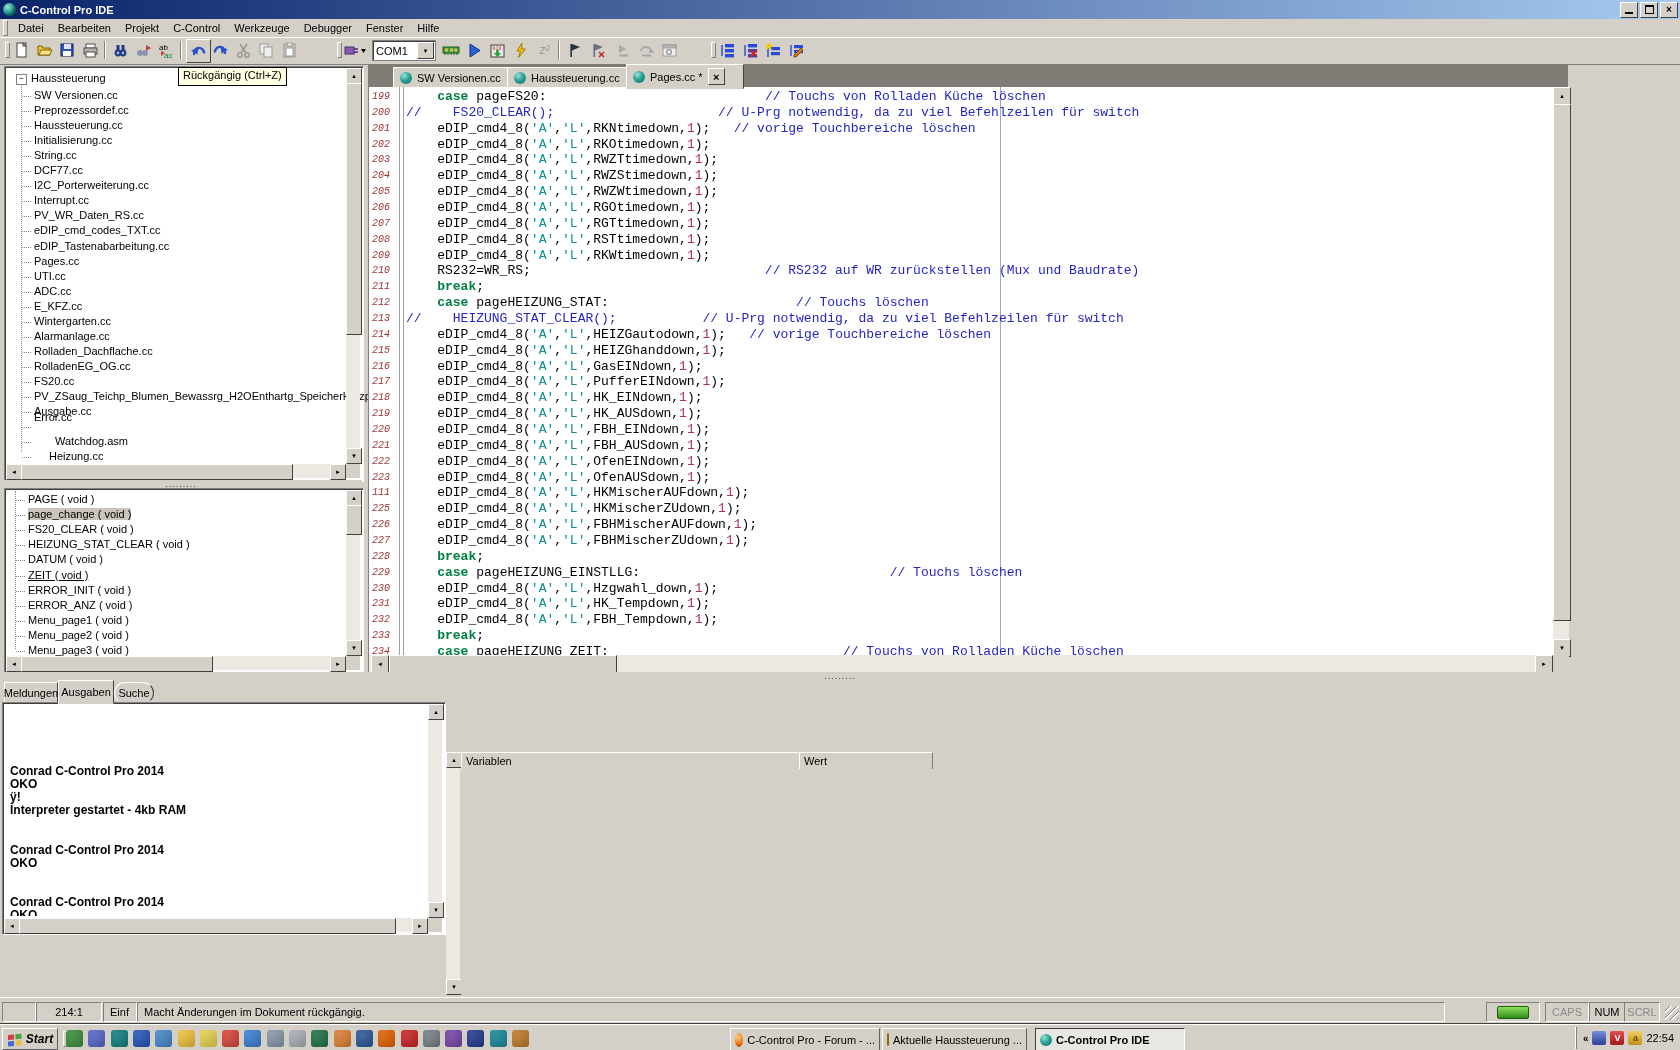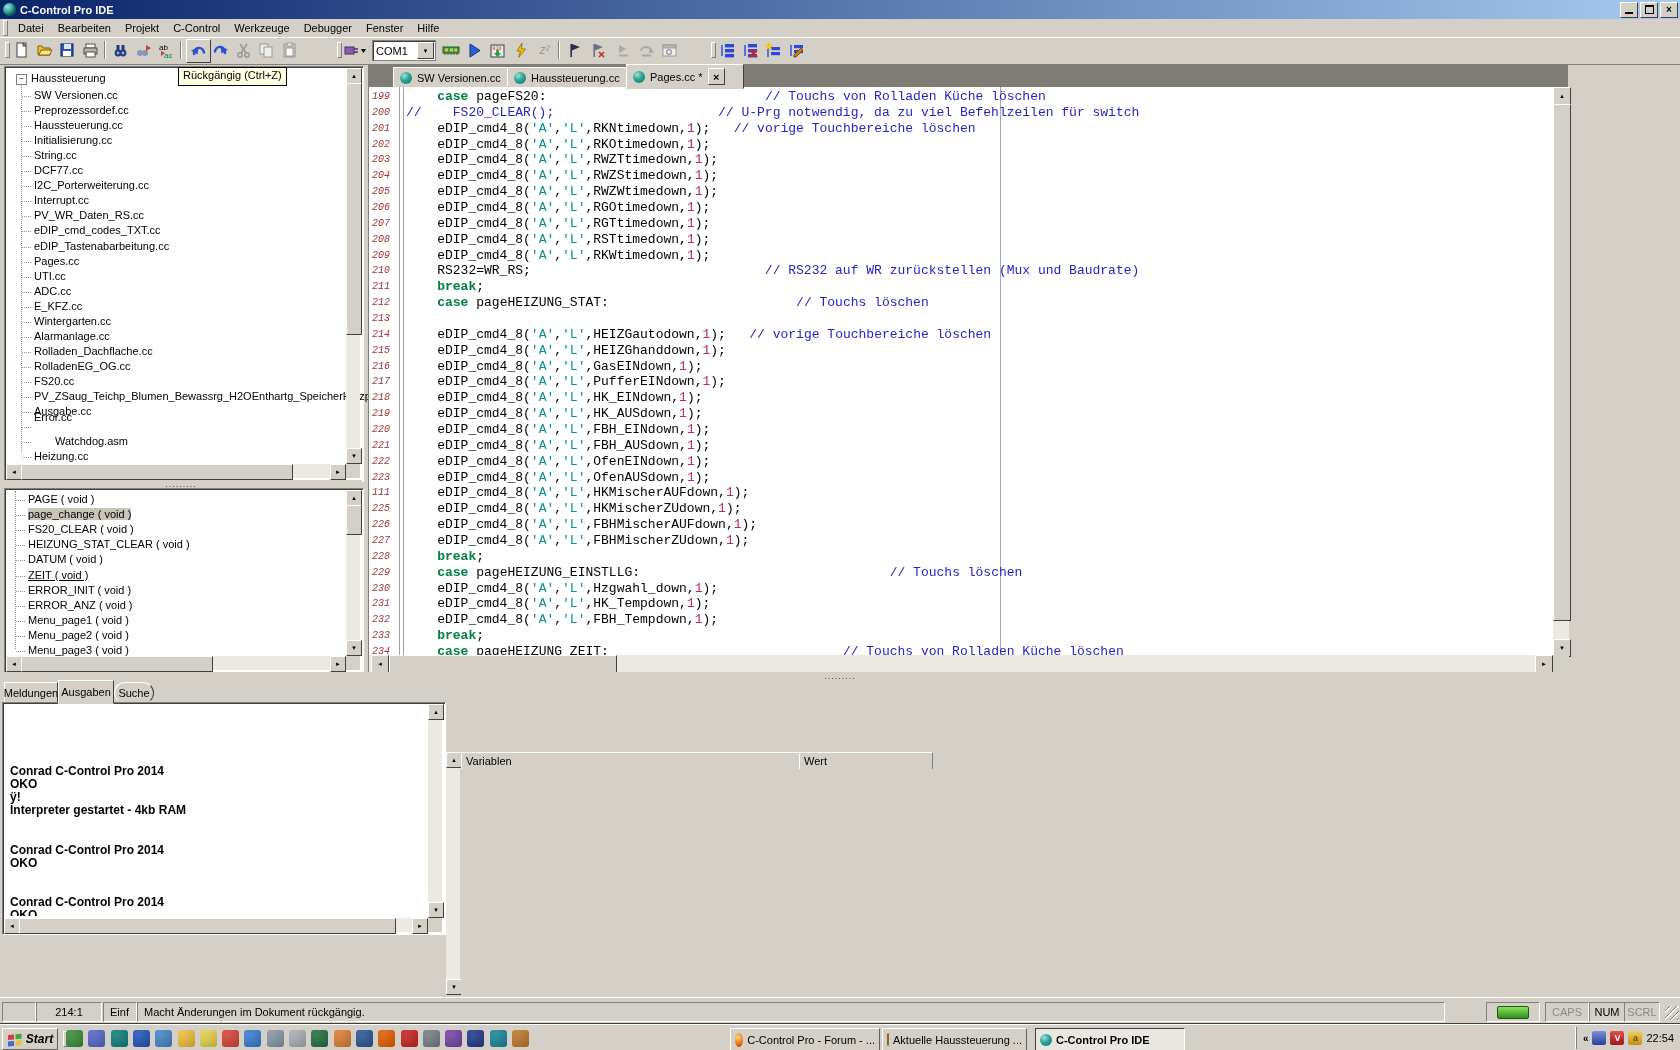--- a/index.html
+++ b/index.html
@@ -403,21 +403,21 @@
         <div class="treeitem" style="left: 29px; top: 307.95px;">FS20.cc</div>
         <div class="stub" style="left: 17px; top: 330px;"></div>
         <div class="treeitem" style="left: 29px; top: 323px;">PV_ZSaug_Teichp_Blumen_Bewassrg_H2OEnthartg_SpeicherHeizp.cc</div>
         <div class="stub" style="left: 17px; top: 345.05px;"></div>
         <div class="treeitem" style="left: 29px; top: 338.05px;">Ausgabe.cc</div>
         <div class="stub" style="left: 17px; top: 360.1px;"></div>
         <div class="treeitem" style="left: 29px; top: 344px; text-align: center;">Error.cc</div>
         <div class="stub" style="left: 17px; top: 375.15px;"></div>
         <div class="treeitem" style="left: 29px; top: 368.15px; margin-left: 21px;">Watchdog.asm</div>
         <div class="stub" style="left: 17px; top: 390.2px;"></div>
-        <div class="treeitem" style="left: 29px; top: 383.2px;">Heizung.cc</div>
+        <div class="treeitem" style="left: 44px; top: 383.2px;">Heizung.cc</div>
       </div>
     <div class="sb-track" style="left:341px;top:1px;width:14px;height:396px">
       <div class="sb-btn" style="left:0;top:0;width:14px;height:14px">▲</div>
       <div class="sb-thumb" style="left:0;top:15px;width:14px;height:250px"></div>
       <div class="sb-btn" style="left:0;bottom:0;width:14px;height:14px">▼</div>
     </div>
     <div class="sb-track" style="left:1px;top:397px;width:340px;height:14px">
       <div class="sb-btn" style="left:0;top:0;width:14px;height:14px">◄</div>
       <div class="sb-thumb" style="left:15px;top:0;width:270px;height:14px"></div>
       <div class="sb-btn" style="right:0;top:0;width:14px;height:14px">►</div>
@@ -516,20 +516,21 @@
         <div class="code-line" style="top: 65.428px;"><span>    eDIP_cmd4_8(</span><span class="tk-s">'A'</span><span>,</span><span class="tk-s">'L'</span><span>,RWZTtimedown,</span><span class="tk-n">1</span><span>);</span></div>
         <div class="code-line" style="top: 81.285px;"><span>    eDIP_cmd4_8(</span><span class="tk-s">'A'</span><span>,</span><span class="tk-s">'L'</span><span>,RWZStimedown,</span><span class="tk-n">1</span><span>);</span></div>
         <div class="code-line" style="top: 97.142px;"><span>    eDIP_cmd4_8(</span><span class="tk-s">'A'</span><span>,</span><span class="tk-s">'L'</span><span>,RWZWtimedown,</span><span class="tk-n">1</span><span>);</span></div>
         <div class="code-line" style="top: 112.999px;"><span>    eDIP_cmd4_8(</span><span class="tk-s">'A'</span><span>,</span><span class="tk-s">'L'</span><span>,RGOtimedown,</span><span class="tk-n">1</span><span>);</span></div>
         <div class="code-line" style="top: 128.856px;"><span>    eDIP_cmd4_8(</span><span class="tk-s">'A'</span><span>,</span><span class="tk-s">'L'</span><span>,RGTtimedown,</span><span class="tk-n">1</span><span>);</span></div>
         <div class="code-line" style="top: 144.713px;"><span>    eDIP_cmd4_8(</span><span class="tk-s">'A'</span><span>,</span><span class="tk-s">'L'</span><span>,RSTtimedown,</span><span class="tk-n">1</span><span>);</span></div>
         <div class="code-line" style="top: 160.57px;"><span>    eDIP_cmd4_8(</span><span class="tk-s">'A'</span><span>,</span><span class="tk-s">'L'</span><span>,RKWtimedown,</span><span class="tk-n">1</span><span>);</span></div>
         <div class="code-line" style="top: 176.427px;"><span>    RS232=WR_RS;                              </span><span class="tk-c">// RS232 auf WR zurückstellen (Mux und Baudrate)</span></div>
         <div class="code-line" style="top: 192.284px;"><span>    </span><span class="tk-k">break</span><span>;</span></div>
         <div class="code-line" style="top: 208.141px;"><span>    </span><span class="tk-k">case</span><span> pageHEIZUNG_STAT:                        </span><span class="tk-c">// Touchs löschen</span></div>
+        <div class="code-line" style="top: 223.998px;"><span class="tk-c">//    HEIZUNG_STAT_CLEAR();           // U-Prg notwendig, da zu viel Befehlzeilen für switch</span></div>
         <div class="code-line" style="top: 239.855px;"><span>    eDIP_cmd4_8(</span><span class="tk-s">'A'</span><span>,</span><span class="tk-s">'L'</span><span>,HEIZGautodown,</span><span class="tk-n">1</span><span>);   </span><span class="tk-c">// vorige Touchbereiche löschen</span></div>
         <div class="code-line" style="top: 255.712px;"><span>    eDIP_cmd4_8(</span><span class="tk-s">'A'</span><span>,</span><span class="tk-s">'L'</span><span>,HEIZGhanddown,</span><span class="tk-n">1</span><span>);</span></div>
         <div class="code-line" style="top: 271.569px;"><span>    eDIP_cmd4_8(</span><span class="tk-s">'A'</span><span>,</span><span class="tk-s">'L'</span><span>,GasEINdown,</span><span class="tk-n">1</span><span>);</span></div>
         <div class="code-line" style="top: 287.426px;"><span>    eDIP_cmd4_8(</span><span class="tk-s">'A'</span><span>,</span><span class="tk-s">'L'</span><span>,PufferEINdown,</span><span class="tk-n">1</span><span>);</span></div>
         <div class="code-line" style="top: 303.283px;"><span>    eDIP_cmd4_8(</span><span class="tk-s">'A'</span><span>,</span><span class="tk-s">'L'</span><span>,HK_EINdown,</span><span class="tk-n">1</span><span>);</span></div>
         <div class="code-line" style="top: 319.14px;"><span>    eDIP_cmd4_8(</span><span class="tk-s">'A'</span><span>,</span><span class="tk-s">'L'</span><span>,HK_AUSdown,</span><span class="tk-n">1</span><span>);</span></div>
         <div class="code-line" style="top: 334.997px;"><span>    eDIP_cmd4_8(</span><span class="tk-s">'A'</span><span>,</span><span class="tk-s">'L'</span><span>,FBH_EINdown,</span><span class="tk-n">1</span><span>);</span></div>
         <div class="code-line" style="top: 350.854px;"><span>    eDIP_cmd4_8(</span><span class="tk-s">'A'</span><span>,</span><span class="tk-s">'L'</span><span>,FBH_AUSdown,</span><span class="tk-n">1</span><span>);</span></div>
         <div class="code-line" style="top: 366.711px;"><span>    eDIP_cmd4_8(</span><span class="tk-s">'A'</span><span>,</span><span class="tk-s">'L'</span><span>,OfenEINdown,</span><span class="tk-n">1</span><span>);</span></div>
         <div class="code-line" style="top: 382.568px;"><span>    eDIP_cmd4_8(</span><span class="tk-s">'A'</span><span>,</span><span class="tk-s">'L'</span><span>,OfenAUSdown,</span><span class="tk-n">1</span><span>);</span></div>

